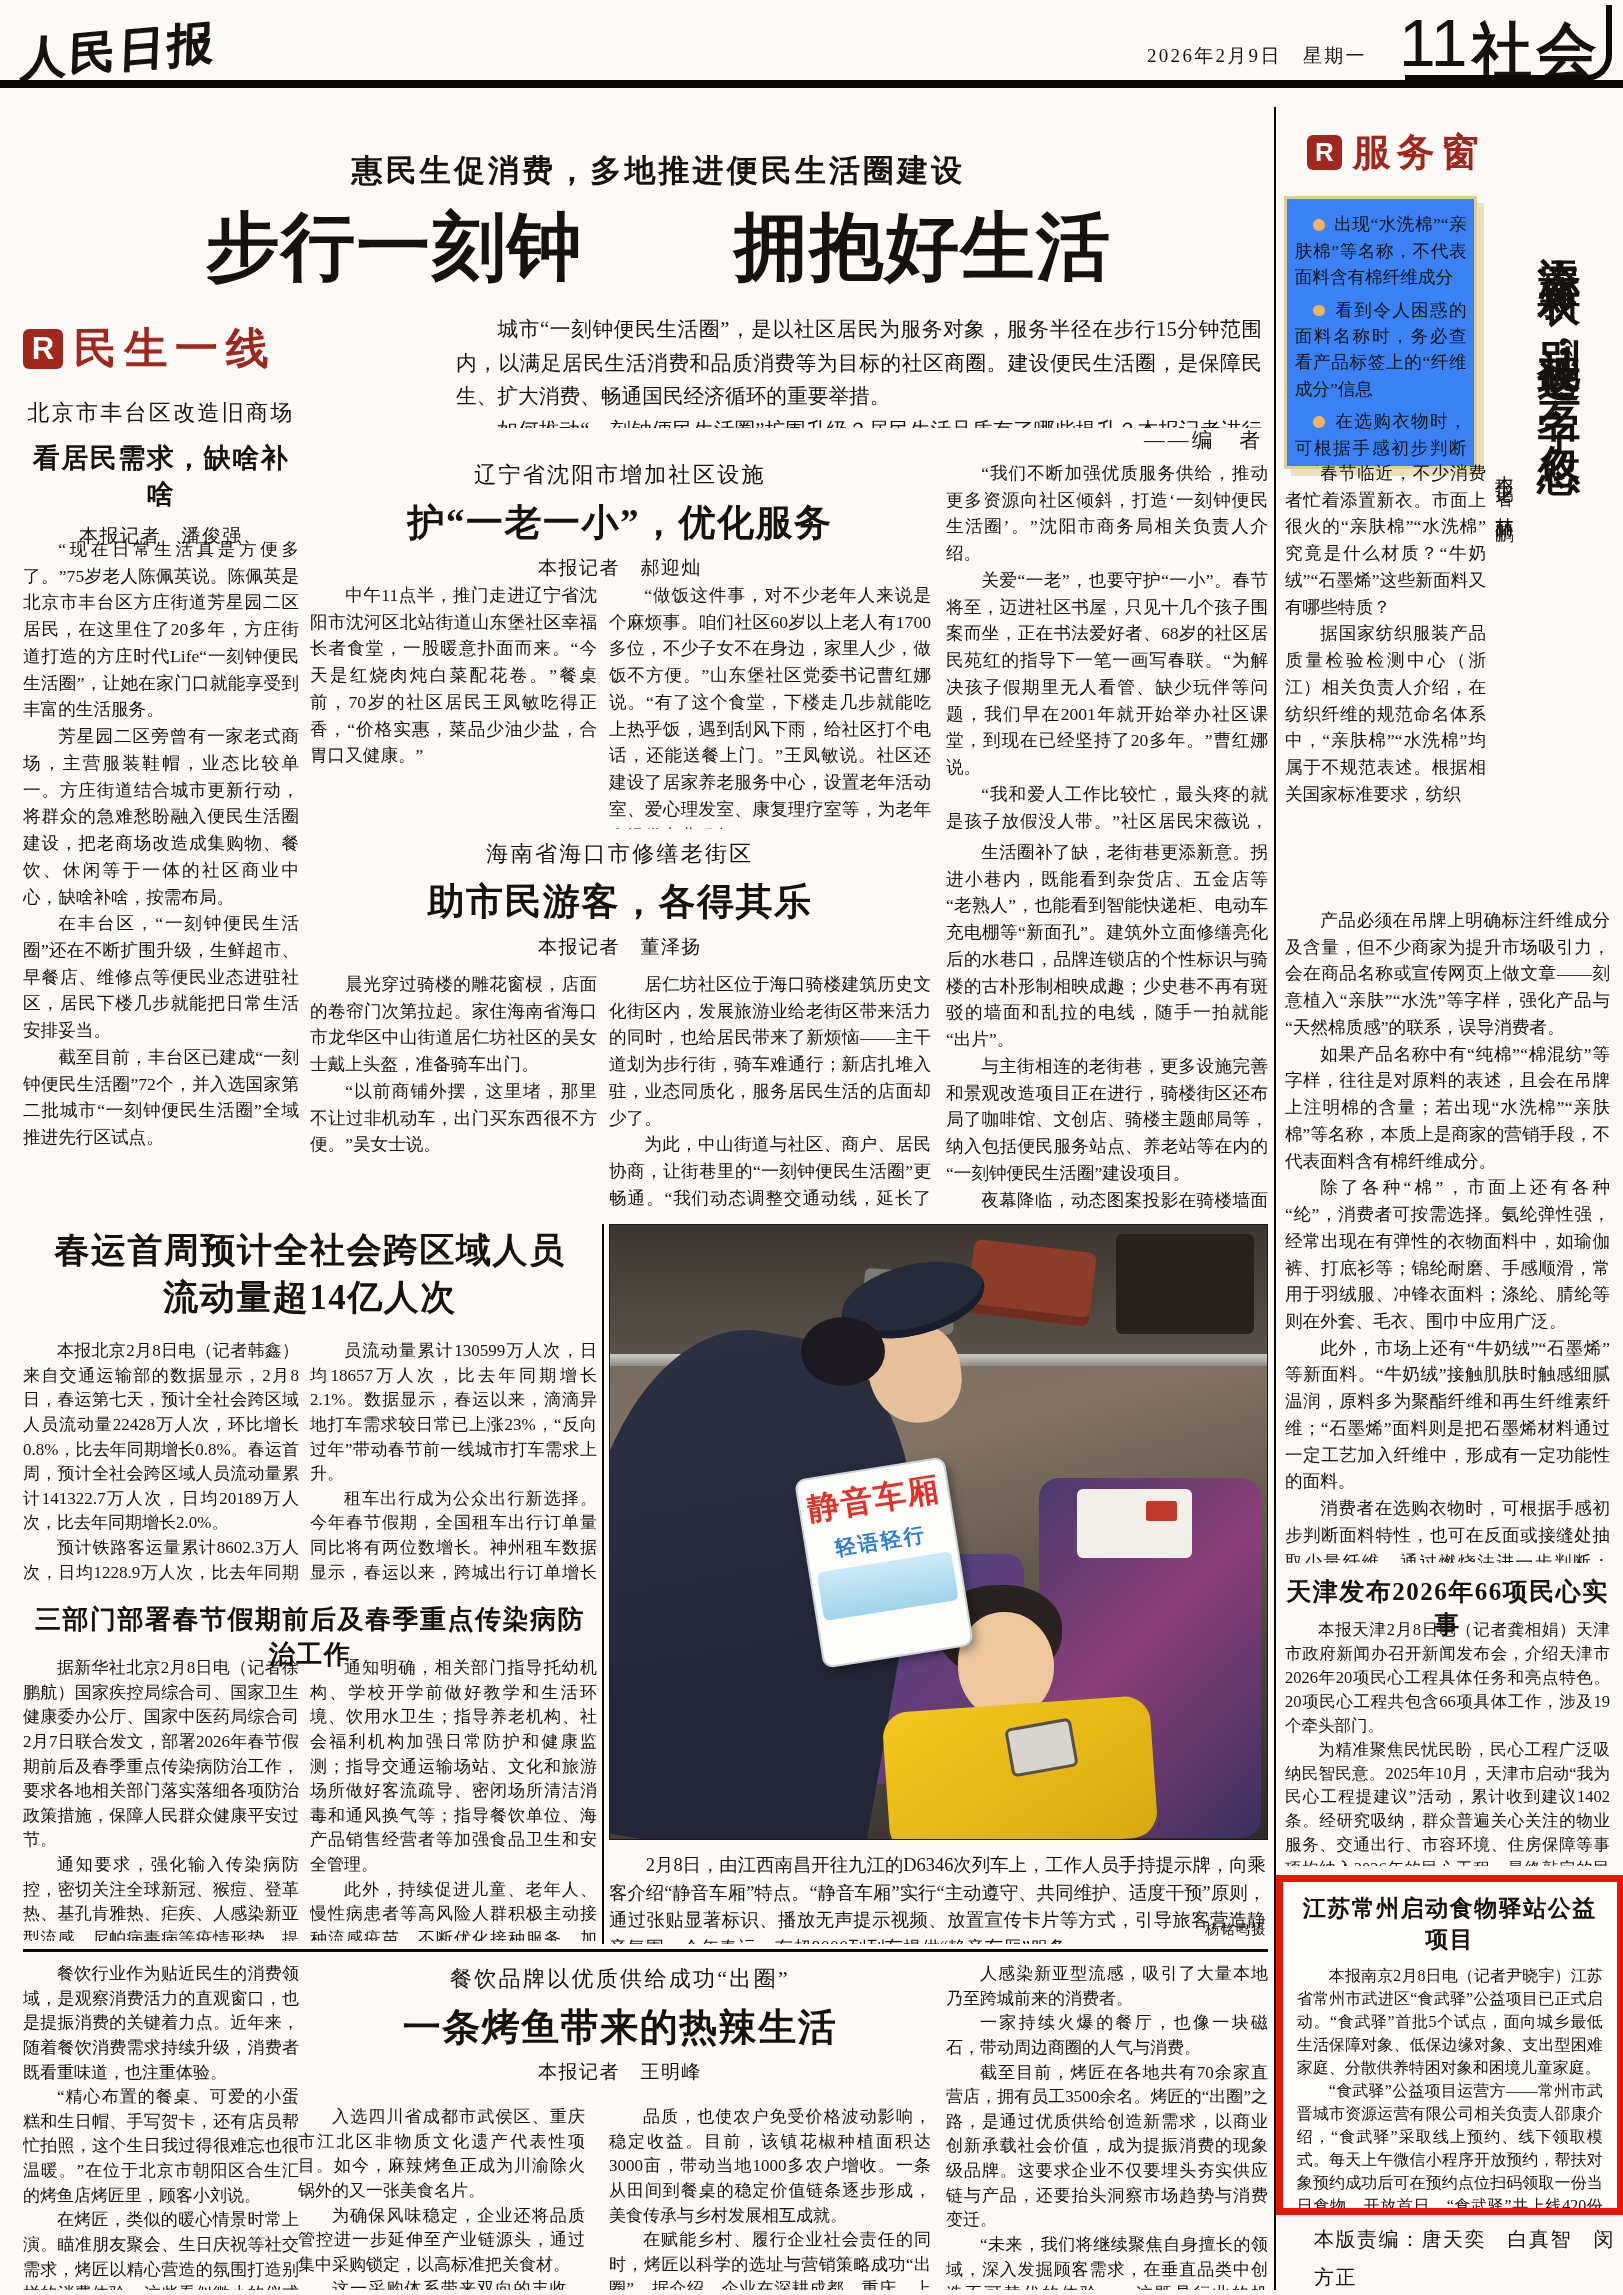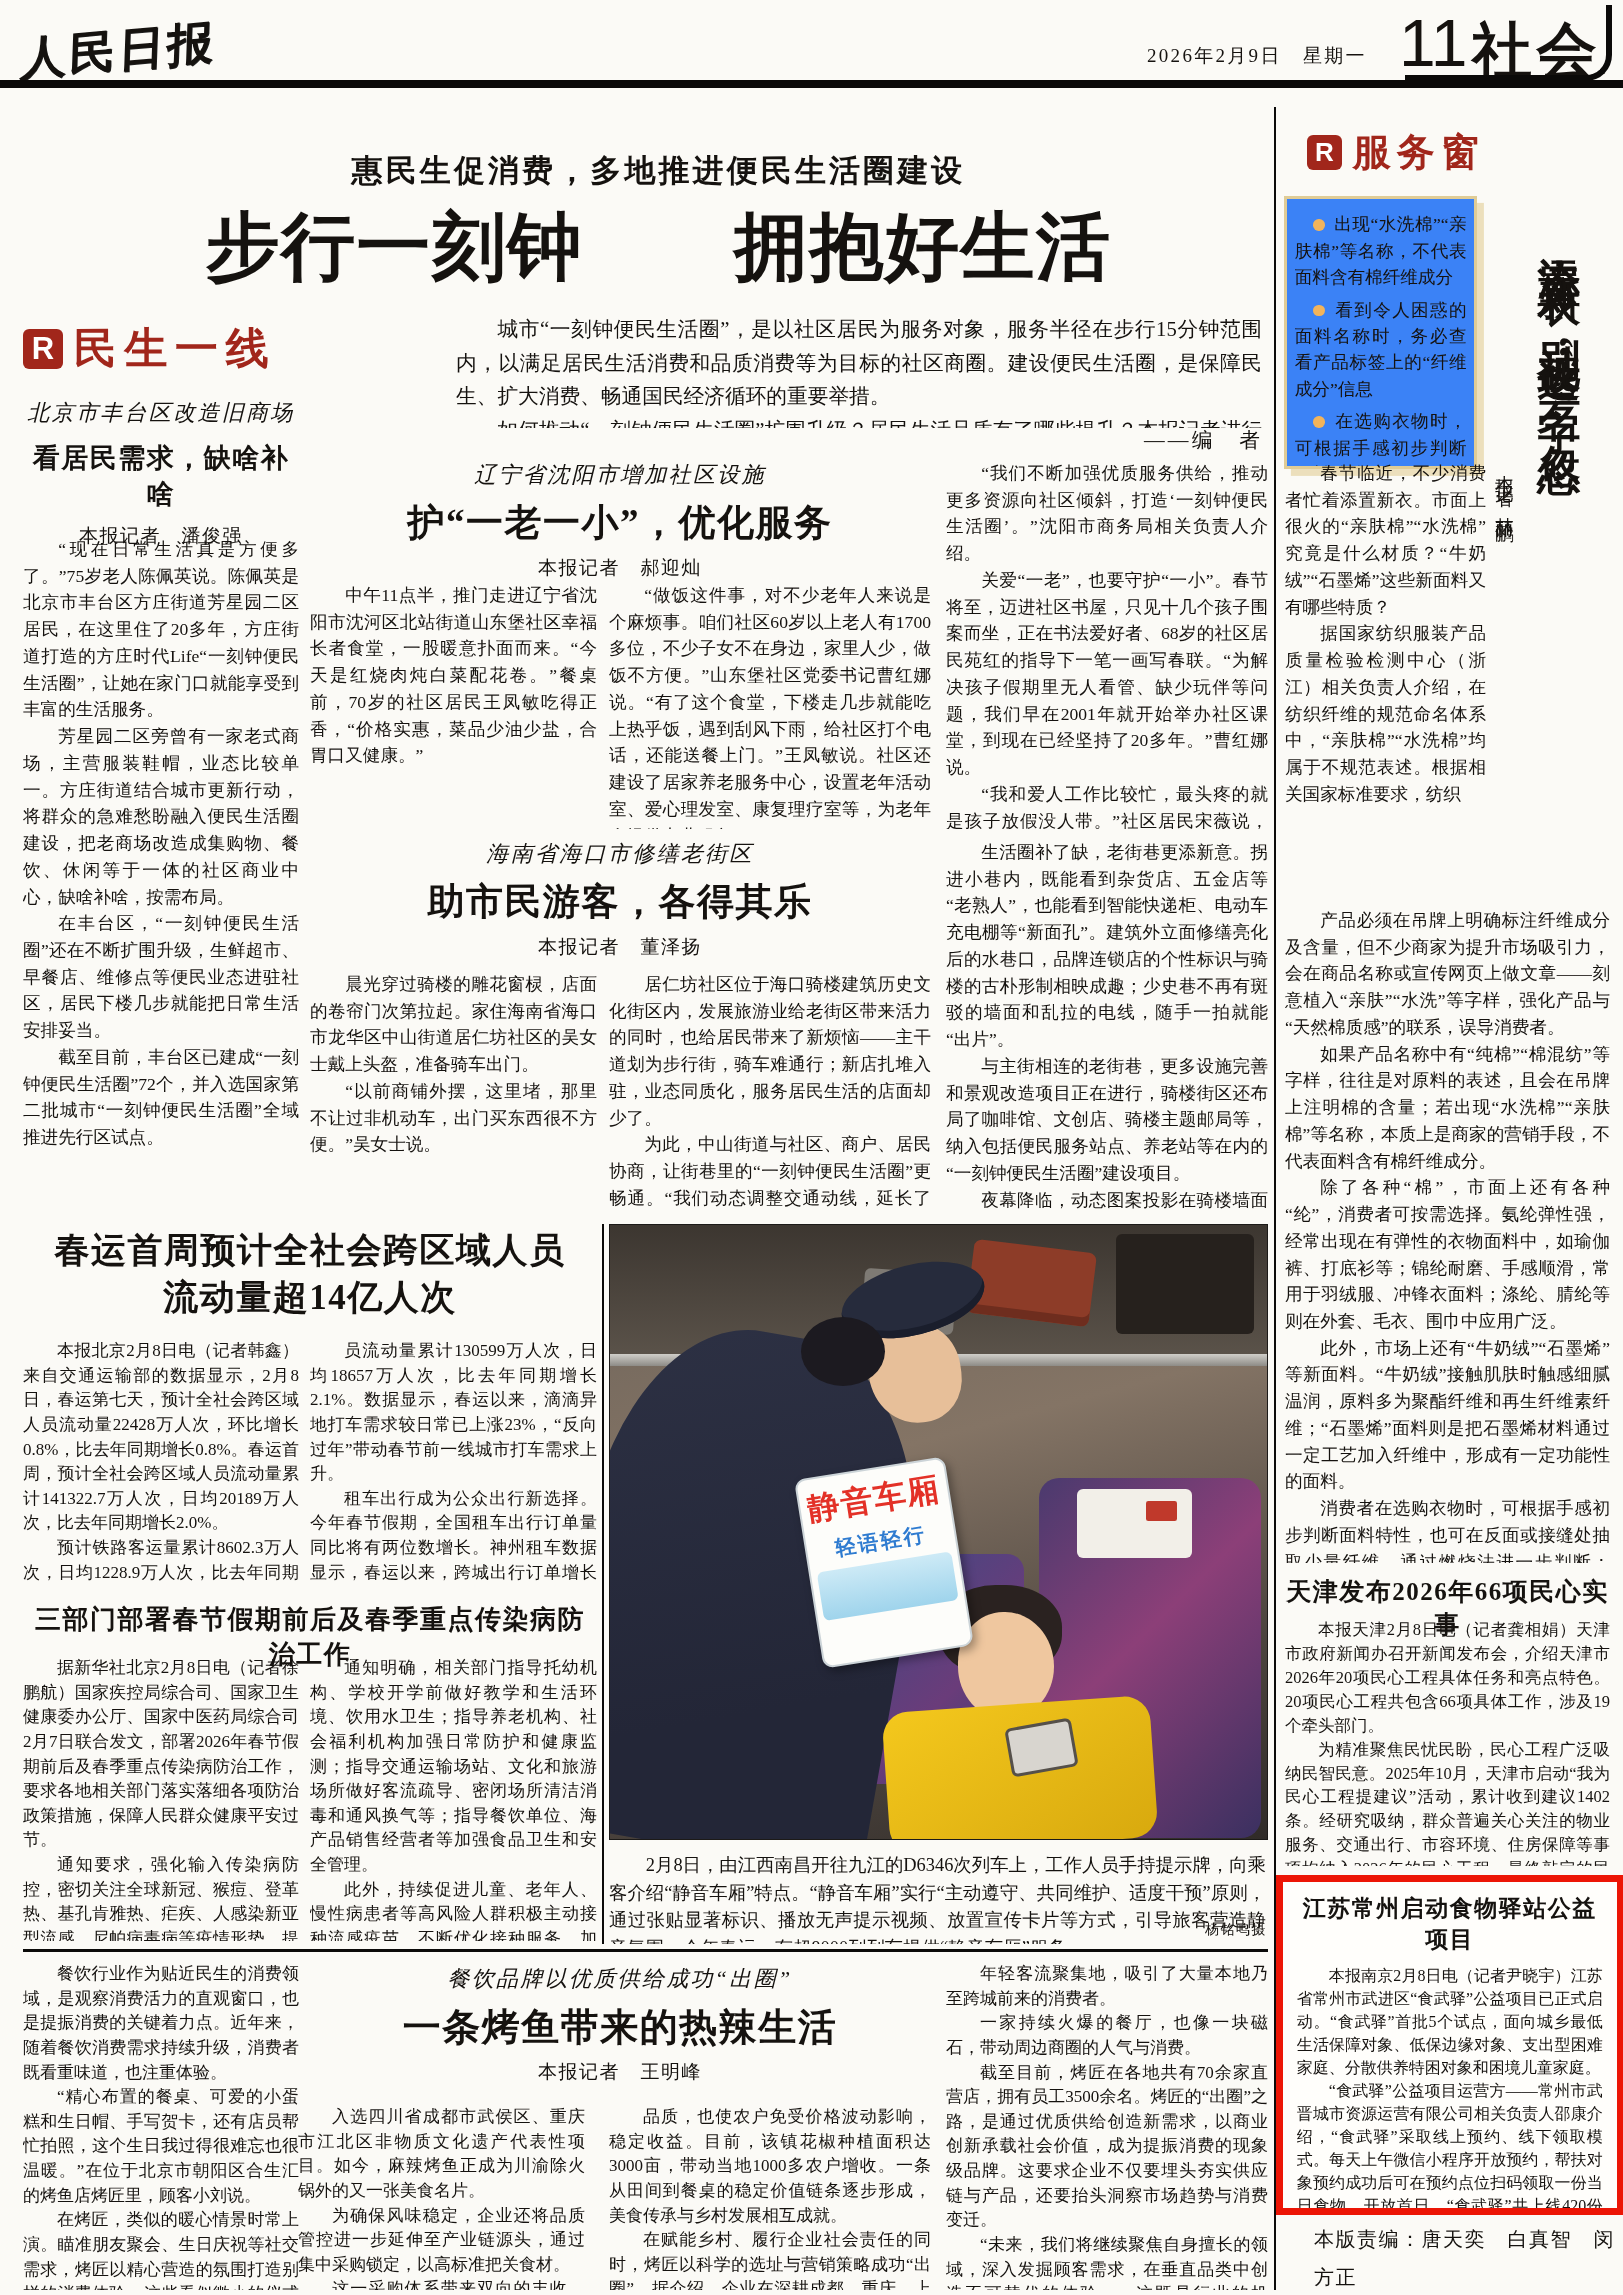--- a/index.html
+++ b/index.html
@@ -10,21 +10,21 @@
   .masthead{font-size:46px;font-weight:900;transform:rotate(-5deg) skewX(-7deg);
             letter-spacing:3.1px;text-shadow:0.8px 0.8px 0 #222;}
   .dateline{font-size:19px;letter-spacing:2.3px;}
   .pageno{font-size:66px;font-weight:500;font-family:"Liberation Sans",sans-serif;}
   .pagesec{font-size:60px;font-weight:900;letter-spacing:4.6px;}
   .hrule{background:#0b0a09;}
   .vrule{background:#0b0a09;}
   .corner{border-right:6.1px solid #0b0a09;border-bottom:6.1px solid #0b0a09;
           border-bottom-right-radius:26px;}
   
-  .kicker{font-size:22px;letter-spacing:2.3px;text-align:center;font-style:italic;}
+  .kicker{font-size:22px;letter-spacing:2.3px;text-align:center;}
   .byline{font-size:19px;letter-spacing:1.5px;text-align:center;}
   .hl{font-weight:900;text-align:center;letter-spacing:1.5px;}
   .mainhl{font-size:74px;font-weight:900;text-align:center;letter-spacing:1.5px;}
   .mainkicker{font-size:31px;font-weight:900;text-align:center;letter-spacing:3.1px;}
   .bodytext{font-size:17.6px;line-height:1.52;text-align:justify;overflow:hidden;}
   .bodytext p{margin:0;text-indent:2em;}
   .fs22{font-size:17px;line-height:1.45;}
   .intro{font-size:20.7px;line-height:1.62;text-align:justify;overflow:hidden;}
   .intro p{margin:0;text-indent:2em;}
   .introsign{text-align:right;font-size:20.7px;letter-spacing:3.1px;}
@@ -191,21 +191,21 @@
   <div class="abs bodytext fs22" style="left:298px;top:2105px;width:287px;height:185px;">
       <p>入选四川省成都市武侯区、重庆市江北区非物质文化遗产代表性项目。如今，麻辣烤鱼正成为川渝除火锅外的又一张美食名片。</p>
       <p>为确保风味稳定，企业还将品质管控进一步延伸至产业链源头，通过集中采购锁定，以高标准把关食材。</p>
       <p>这一采购体系带来双向的丰收。以四川省凉山州某花椒产地为例，烤匠联合伙伴签订协议，约定采购量与保底价收购花椒，并提供技术指导，既保障了食材</p>
     </div>
   <div class="abs bodytext fs22" style="left:609px;top:2105px;width:322px;height:185px;">
       <p>品质，也使农户免受价格波动影响，稳定收益。目前，该镇花椒种植面积达3000亩，带动当地1000多农户增收。一条从田间到餐桌的稳定价值链条逐步形成，美食传承与乡村发展相互成就。</p>
       <p>在赋能乡村、履行企业社会责任的同时，烤匠以科学的选址与营销策略成功“出圈”。据介绍，企业在深耕成都、重庆、上海等地后，在北京市朝阳区合生汇这一</p>
     </div>
   <div class="abs bodytext fs22" style="left:946px;top:1962px;width:322px;height:328px;">
-      <p>年轻客流聚集地，吸引了大量本地乃至跨城前来的消费者。</p>
+      <p>人感染新亚型流感，吸引了大量本地乃至跨城前来的消费者。</p>
       <p>一家持续火爆的餐厅，也像一块磁石，带动周边商圈的人气与消费。</p>
       <p>截至目前，烤匠在各地共有70余家直营店，拥有员工3500余名。烤匠的“出圈”之路，是通过优质供给创造新需求，以商业创新承载社会价值，成为提振消费的现象级品牌。这要求企业不仅要埋头夯实供应链与产品，还要抬头洞察市场趋势与消费变迁。</p>
       <p>“未来，我们将继续聚焦自身擅长的领域，深入发掘顾客需求，在垂直品类中创造不可替代的体验——这既是行业的机遇，更是品牌发展的关键。”冷艳君表示。</p>
     </div>
 
   <div class="abs vrule" style="left:1274px;top:107px;width:1.5px;height:2183px;"></div>
 
   <div class="abs tag" style="left:1307px;top:127px;">
     <span class="tagicon" style="width:35px;height:35px;font-size:26px;">R</span>
     <span class="taglabel" style="font-size:38px;letter-spacing:6.1px;">服务窗</span>

